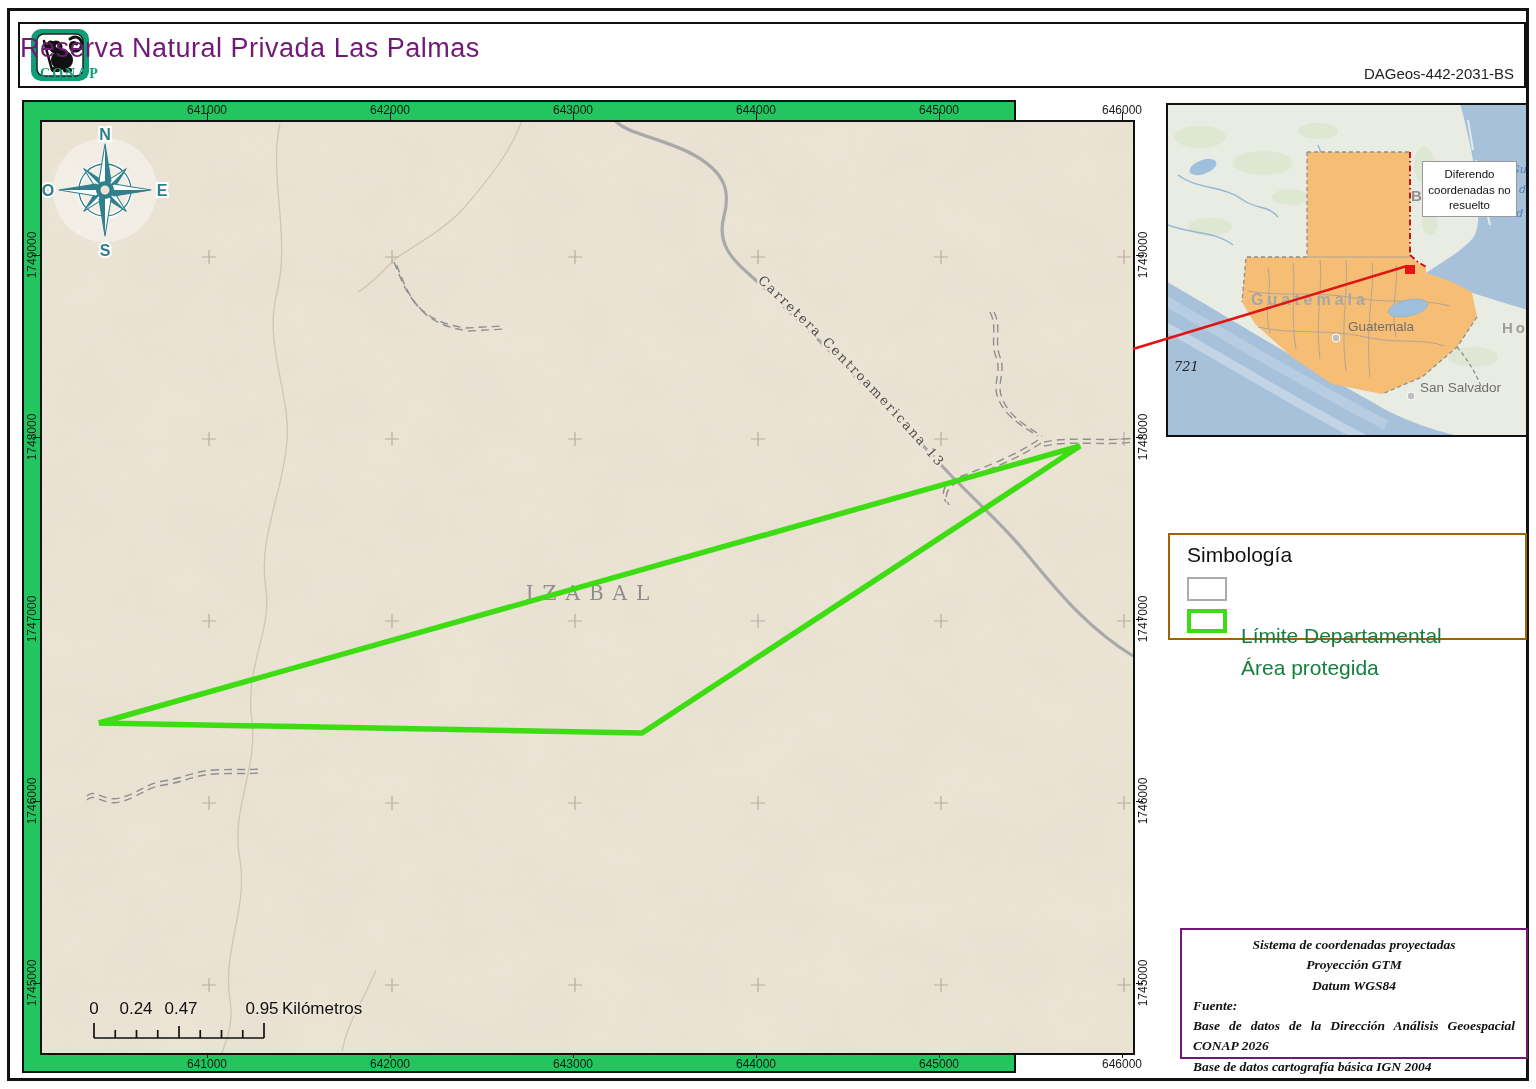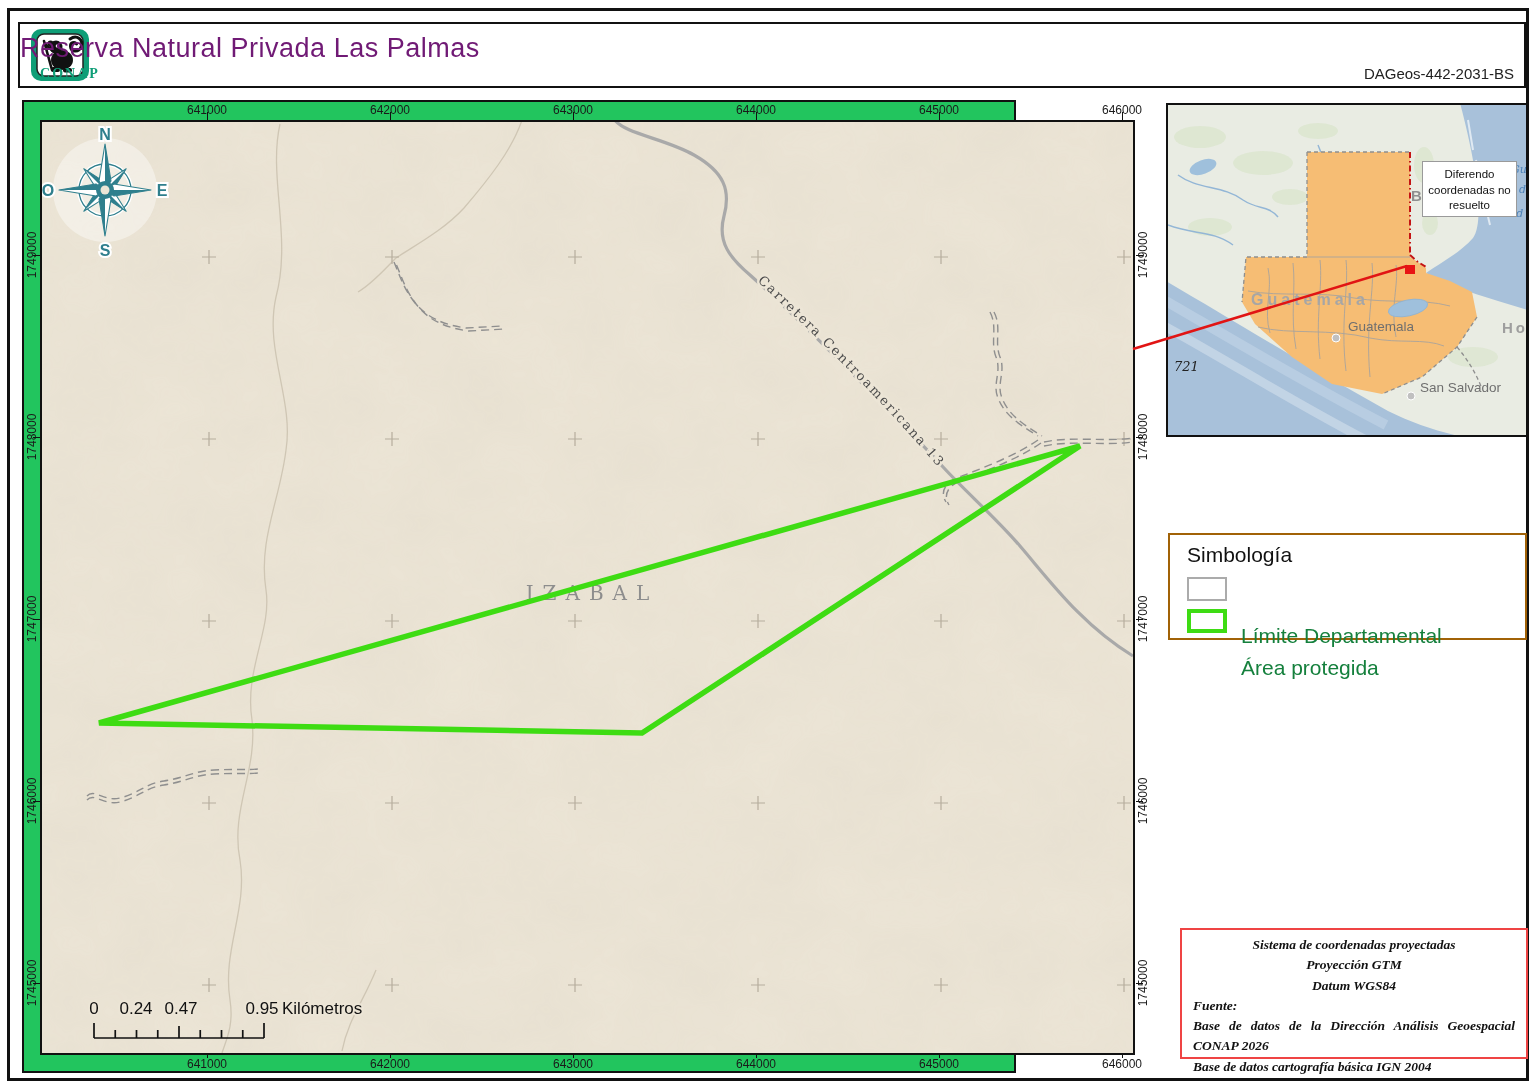--- a/index.html
+++ b/index.html
@@ -22,21 +22,21 @@
   .inset{position:absolute;left:1166px;top:103px;width:362px;height:334px;border:2px solid #111;box-sizing:border-box;background:#a8c1da;overflow:hidden;}
   .note-box{position:absolute;left:254px;top:56px;width:95px;height:56px;background:#ffffff;border:1px solid #9a9a9a;box-sizing:border-box;font-size:11.5px;color:#111;text-align:center;line-height:1.35;padding-top:5px;}
   .note-box span{display:block;}
   .legend{position:absolute;left:1168px;top:533px;width:359px;height:107px;border:2px solid #a16207;box-sizing:border-box;background:#fff;}
   .legend-title{position:absolute;left:17px;top:8px;font-size:21px;color:#111;}
   .legend-row{position:absolute;left:17px;height:26px;}
   .swatch{position:absolute;left:0;top:0;width:40px;height:24px;box-sizing:border-box;background:#fff;}
   .swatch.gray{border:2.5px solid #ababab;}
   .swatch.green{border:4px solid #3edc13;}
   .legend-label{position:absolute;left:54px;top:0;font-size:21px;color:#15803d;white-space:nowrap;margin-top:47px;}
-  .infobox{position:absolute;left:1180px;top:928px;width:348px;height:131px;border:2px solid #ef4444;box-sizing:border-box;background:#fff;font-family:"Liberation Serif",serif;font-style:italic;font-weight:bold;font-size:13.5px;color:#111;padding:5px 11px;line-height:1.5;}
+  .infobox{position:absolute;left:1180px;top:928px;width:348px;height:131px;border:2px solid #701a75;box-sizing:border-box;background:#fff;font-family:"Liberation Serif",serif;font-style:italic;font-weight:bold;font-size:13.5px;color:#111;padding:5px 11px;line-height:1.5;}
   .infobox .c{text-align:center;}
   .infobox .j{text-align:justify;}
   .overlay{position:absolute;left:0;top:0;width:1536px;height:1089px;pointer-events:none;}
 </style>
 </head>
 <body>
 
 <div class="page">
   <div class="outer-border"></div>
 

